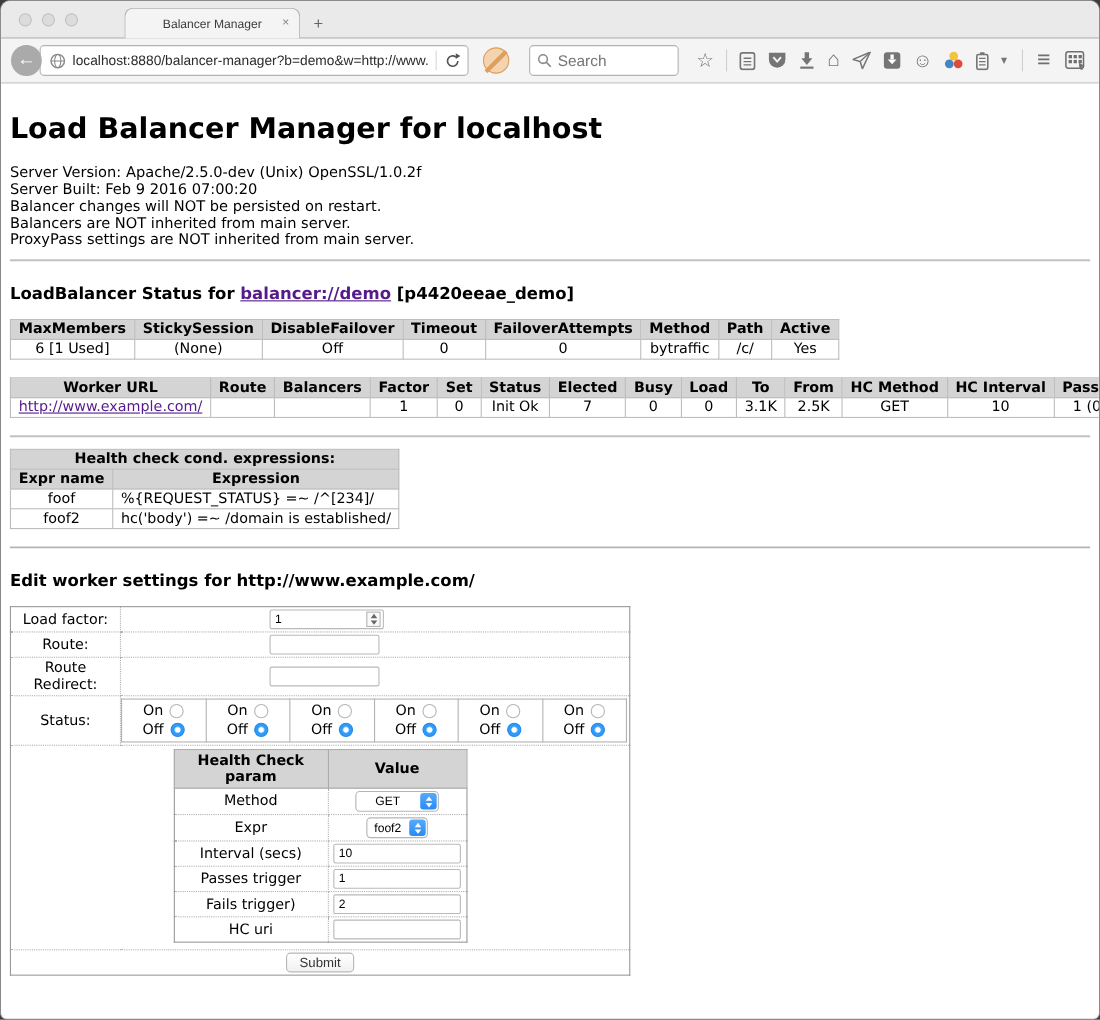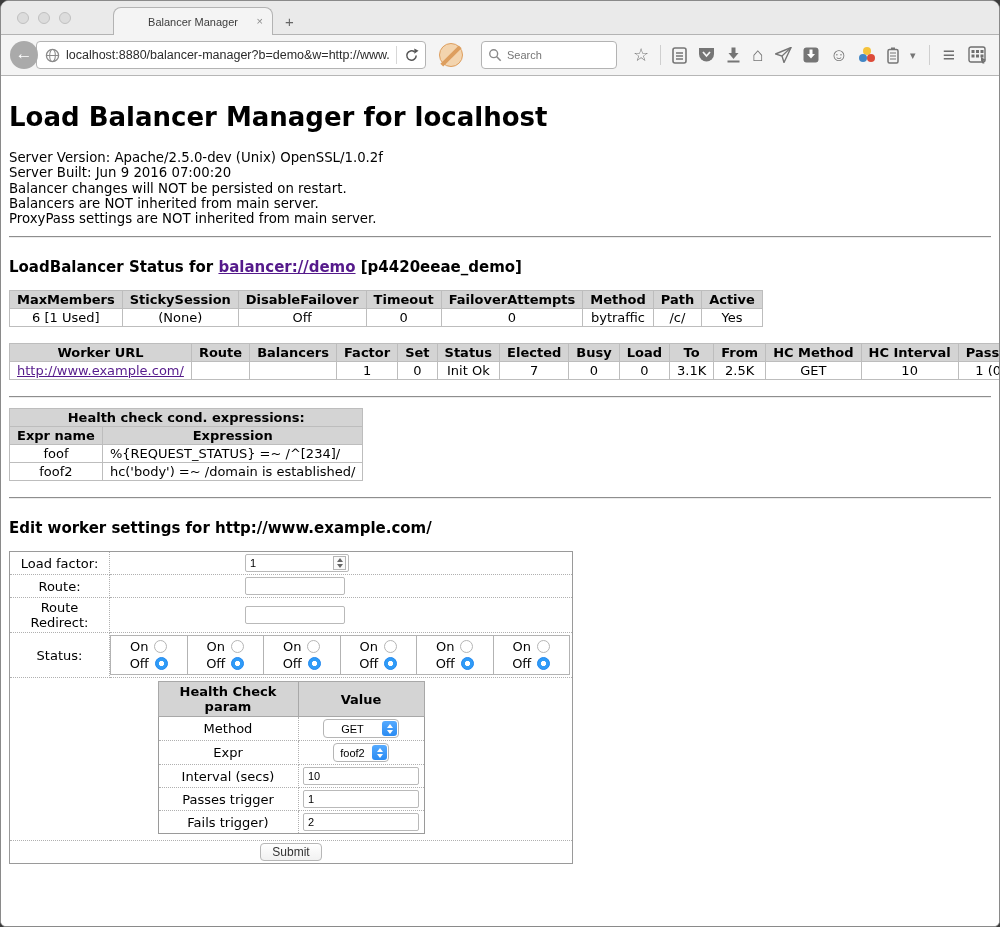--- a/index.html
+++ b/index.html
@@ -21,21 +21,21 @@
   
   .toolbar { display:flex; align-items:center; height:41px; background:#f4f4f4; border-bottom:1px solid #b6b6b6; padding:0 12px 0 9px; font-family:"Liberation Sans", sans-serif; }
   .back-btn { width:28px; height:28px; border-radius:50%; background:#aaa; color:#fff; font-size:17px; line-height:26px; text-align:center; flex:none; z-index:2; }
   .urlbar { flex:none; width:390px; height:28px; background:#fff; border:1px solid #b3b3b3; border-radius:4px; margin-left:-2px; display:flex; align-items:center; padding:0 6px 0 8px; }
   .globe { flex:none; margin-right:6px; }
   .url-text { flex:1; font-size:12.5px; color:#2b2b2b; white-space:nowrap; overflow:hidden; }
   .url-sep { width:1px; height:18px; background:#d7d7d7; margin:0 7px; }
   .blocker { width:24px; height:24px; border-radius:50%; background:#f3d4ae; border:1px solid #dd9e5e; margin-left:13px; position:relative; flex:none; }
   .blocker::after { content:""; position:absolute; left:-2px; top:10px; width:26px; height:4px; background:#dd9e5e; transform:rotate(-45deg); }
   .searchbar { flex:none; width:136px; height:28px; background:#fff; border:1px solid #b3b3b3; border-radius:4px; margin-left:18px; display:flex; align-items:center; padding:0 6px; }
-  .searchbar input { border:none; outline:none; width:100px; font-size:11px; color:#444; font-family:"Liberation Sans", sans-serif; background:transparent; }
+  .searchbar input { border:none; outline:none; width:100px; font-size:14px; color:#444; font-family:"Liberation Sans", sans-serif; background:transparent; }
   .action-icons { display:flex; align-items:center; gap:11px; margin-left:16px; color:#757575; }
   .glyph-icon { font-size:16px; line-height:16px; color:#757575; }
   .v-sep { width:1px; height:20px; background:#cfcfcf; }
   .balls { position:relative; width:17px; height:16px; }
   .ball { position:absolute; width:8px; height:8px; border-radius:50%; }
   .ball.y { left:4px; top:0; background:#f5c33b; }
   .ball.b { left:0; top:7px; background:#4286c5; }
   .ball.r { left:8px; top:7px; background:#dd4b39; }
   .right-group { margin-left:auto; display:flex; align-items:center; gap:13px; }
   .menu-glyph { font-size:21px; color:#6f6f6f; }
@@ -196,21 +196,21 @@
           <rect x="12.5" y="8.5" width="3" height="3" fill="#6f6f6f"></rect>
           <polygon points="13,11 18,14 15,15 16.5,17.5 14.5,17.5 13,14.5" fill="#6f6f6f"></polygon>
         </svg>
     </div>
   </div>
 
   <div class="content">
     <h1>Load Balancer Manager for localhost</h1>
 
     <div class="info-line">Server Version: Apache/2.5.0-dev (Unix) OpenSSL/1.0.2f</div>
-    <div class="info-line">Server Built: Jun 9 2016 07:00:20</div>
+    <div class="info-line">Server Built: Feb 9 2016 07:00:20</div>
     <div class="info-line">Balancer changes will NOT be persisted on restart.</div>
     <div class="info-line">Balancers are NOT inherited from main server.</div>
     <div class="info-line">ProxyPass settings are NOT inherited from main server.</div>
 
     <hr>
 
     <h3><span>LoadBalancer Status for </span><a href="#" class="purple-link">balancer://demo</a><span> [p4420eeae_demo]</span></h3>
 
     <table class="dtable">
       <tbody>
@@ -432,20 +432,24 @@
               <td class="hval"><input class="tinput" value="10" style=""></td>
             </tr>
             <tr>
               <td class="hlabel">Passes trigger</td>
               <td class="hval"><input class="tinput" value="1" style=""></td>
             </tr>
             <tr>
               <td class="hlabel">Fails trigger)</td>
               <td class="hval"><input class="tinput" value="2" style=""></td>
             </tr>
+            <tr>
+              <td class="hlabel">HC uri</td>
+              <td class="hval"><input class="tinput" value="" style=""></td>
+            </tr>
           </tbody>
               </table>
         </td>
       </tr>
       <tr>
         <td class="submit-row" colspan="2">
           <button class="submit-btn">Submit</button>
         </td>
       </tr>
     </tbody>

